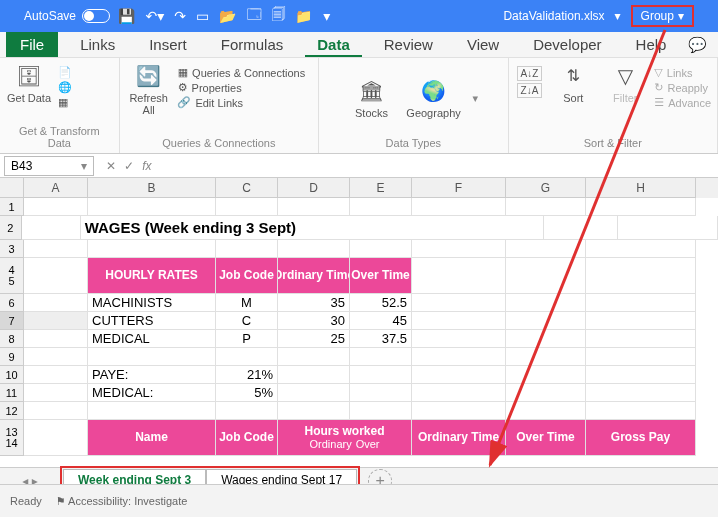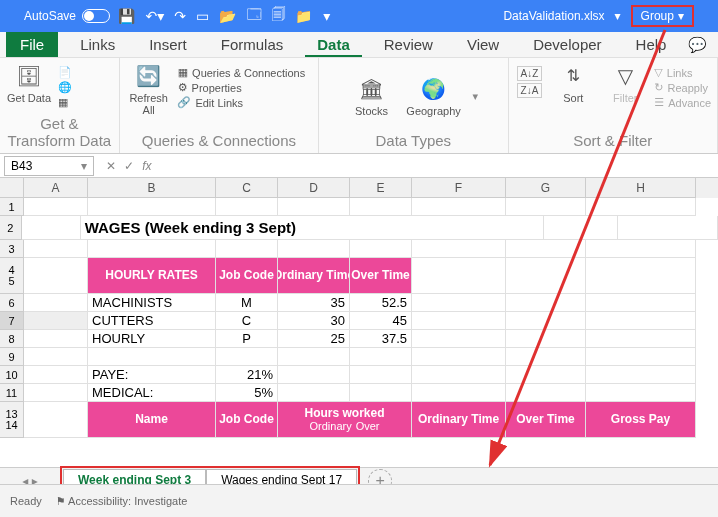--- a/index.html
+++ b/index.html
@@ -18,21 +18,21 @@
   
   .ribbon-tabs { height: 26px; display: flex; align-items: center; font-size: 15px; padding: 0 6px; gap: 10px; background:#f5f5f5; border-bottom:1px solid #e0e0e0;}
   .ribbon-tabs .tab { padding: 4px 12px; cursor:pointer; color:#444; }
   .ribbon-tabs .tab.file { background:#0f7b3f; color:#fff; padding:4px 14px;}
   .ribbon-tabs .tab.active { color:#0f7b3f; font-weight:600; border-bottom:2px solid #0f7b3f; padding-bottom:2px;}
   .ribbon-tabs .share { margin-left:auto; display:flex; gap:10px; align-items:center; color:#666;}
 
   
   .ribbon { height: 96px; display:flex; border-bottom:1px solid #ccc; background:#fafafa; font-size:11px; color:#555;}
   .rgroup { border-right:1px solid #e0e0e0; padding:4px 6px; display:flex; flex-direction:column; justify-content:space-between;}
-  .rgroup .label { text-align:center; color:#888; font-size:15px; padding-top:2px;}
+  .rgroup .label { text-align:center; color:#888; font-size:11px; padding-top:2px;}
   .rgroup .body { flex:1; display:flex; align-items:flex-start; gap:6px;}
   .bigbtn { display:flex; flex-direction:column; align-items:center; gap:2px; width:46px; cursor:pointer; text-align:center; line-height:1.1;}
   .bigbtn .ic { width:28px; height:28px; display:flex; align-items:center; justify-content:center; font-size:20px; color:#555;}
   .vlist { display:flex; flex-direction:column; gap:2px; font-size:11px;}
   .vlist span { cursor:pointer; white-space:nowrap; display:flex; align-items:center; gap:4px;}
 
   
   .formula-bar { height:24px; display:flex; align-items:center; border-bottom:1px solid #ccc; font-size:12px;}
   .namebox { width:90px; border:1px solid #bbb; height:20px; margin:0 4px; display:flex; align-items:center; justify-content:space-between; padding:0 6px; cursor:pointer;}
   .fx-icons { display:flex; gap:8px; padding:0 8px; color:#888;}
@@ -280,21 +280,21 @@
         <div class="cell cD num">30</div>
         <div class="cell cE num">45</div>
         <div class="cell cF"></div>
         <div class="cell cG"></div>
         <div class="cell cH"></div>
       </div>
 
     <div class="row">
         <div class="rowgutter">8</div>
         <div class="cell cA"></div>
-        <div class="cell cB">HOURLY</div>
+        <div class="cell cB">MEDICAL</div>
         <div class="cell cC ctr">P</div>
         <div class="cell cD num">25</div>
         <div class="cell cE num">37.5</div>
         <div class="cell cF"></div>
         <div class="cell cG"></div>
         <div class="cell cH"></div>
       </div>
 
     <div class="row">
         <div class="rowgutter">9</div>
@@ -325,20 +325,31 @@
         <div class="cell cA"></div>
         <div class="cell cB">MEDICAL:</div>
         <div class="cell cC num">5%</div>
         <div class="cell cD"></div>
         <div class="cell cE"></div>
         <div class="cell cF"></div>
         <div class="cell cG"></div>
         <div class="cell cH"></div>
       </div>
 
+    <div class="row">
+        <div class="rowgutter">12</div>
+        <div class="cell cA"></div>
+        <div class="cell cB"></div>
+        <div class="cell cC"></div>
+        <div class="cell cD"></div>
+        <div class="cell cE"></div>
+        <div class="cell cF"></div>
+        <div class="cell cG"></div>
+        <div class="cell cH"></div>
+      </div>
 
     <div class="row" style="height:36px">
       <div class="rowgutter" style="flex-direction:column;line-height:1">
           <span>13</span>
           <span>14</span>
         </div>
       <div class="cell cA"></div>
       <div class="cell cB hdr-blue">Name</div>
       <div class="cell cC hdr-blue">Job Code</div>
       <div class="cell hdr-blue" style="width:134px;flex-direction:column">

